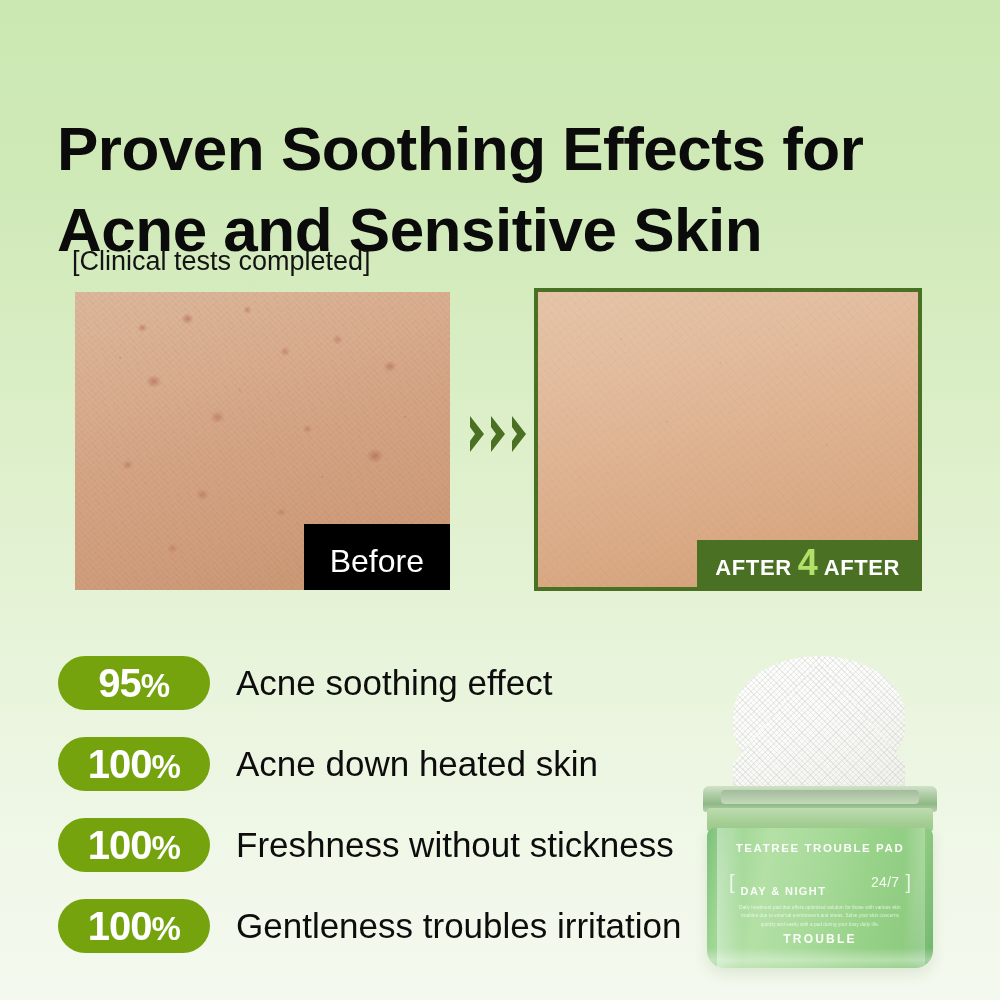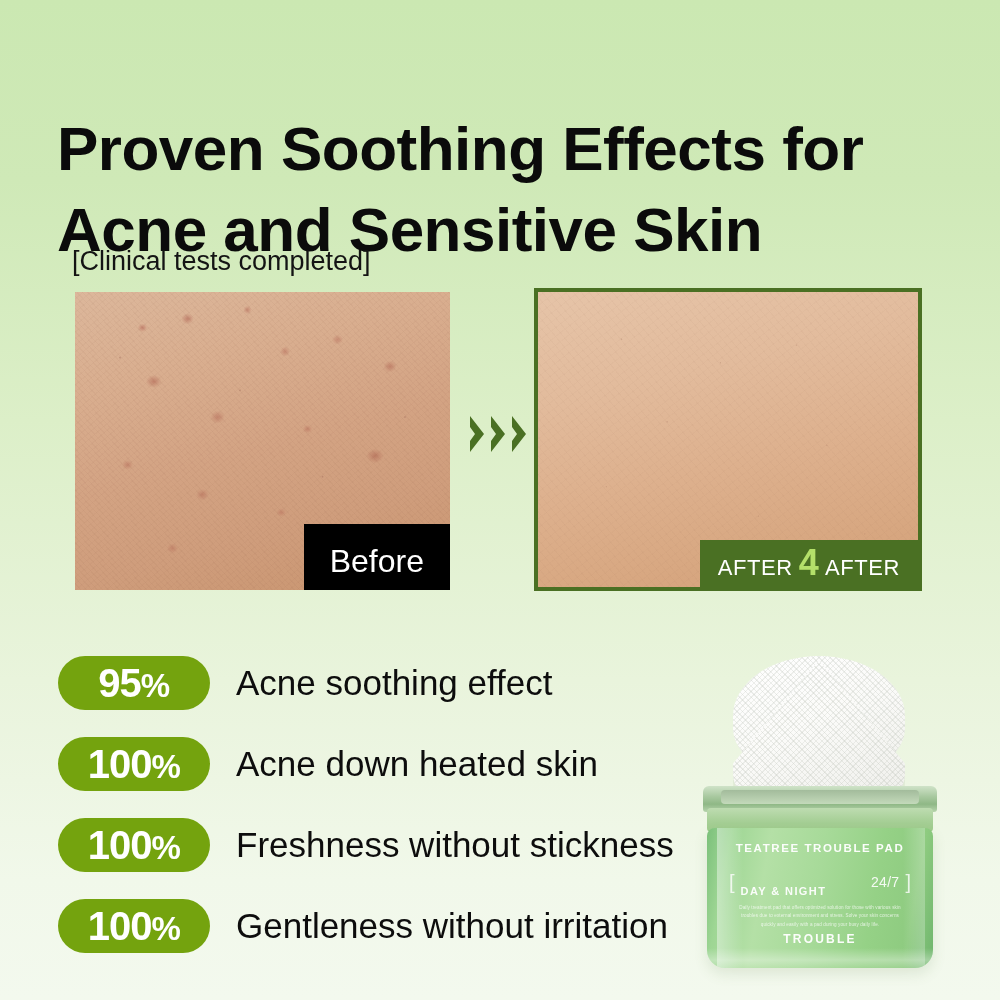--- a/index.html
+++ b/index.html
@@ -147,21 +147,21 @@
     padding: 7px 18px 8px 18px;
     display: flex;
     align-items: baseline;
     gap: 6px;
     line-height: 1;
   }
   .label-after .la-pre,
   .label-after .la-post {
     color: #ffffff;
     font-size: 22px;
-    font-weight: 400;
+    font-weight: 700;
     letter-spacing: 0.6px;
   }
   .label-after .la-num {
     color: #b4e06a;
     font-size: 36px;
     font-weight: 700;
     line-height: 0.9;
   }
 
   
@@ -480,21 +480,21 @@
       <div class="pill">
         <span class="pill-text"><span class="pill-num">100</span><span class="pill-pct">%</span></span>
       </div>
       <div class="stat-label">Freshness without stickness</div>
     </div>
 
     <div class="stat-row">
       <div class="pill">
         <span class="pill-text"><span class="pill-num">100</span><span class="pill-pct">%</span></span>
       </div>
-      <div class="stat-label">Gentleness without irritation</div>
+      <div class="stat-label">Gentleness troubles irritation</div>
     </div>
 
   </div>
 
   <div class="product">
     <div class="pad-round"></div>
     <div class="pad"></div>
     <div class="jar-rim"></div>
     <div class="jar-rim-inner"></div>
     <div class="jar-neck"></div>

